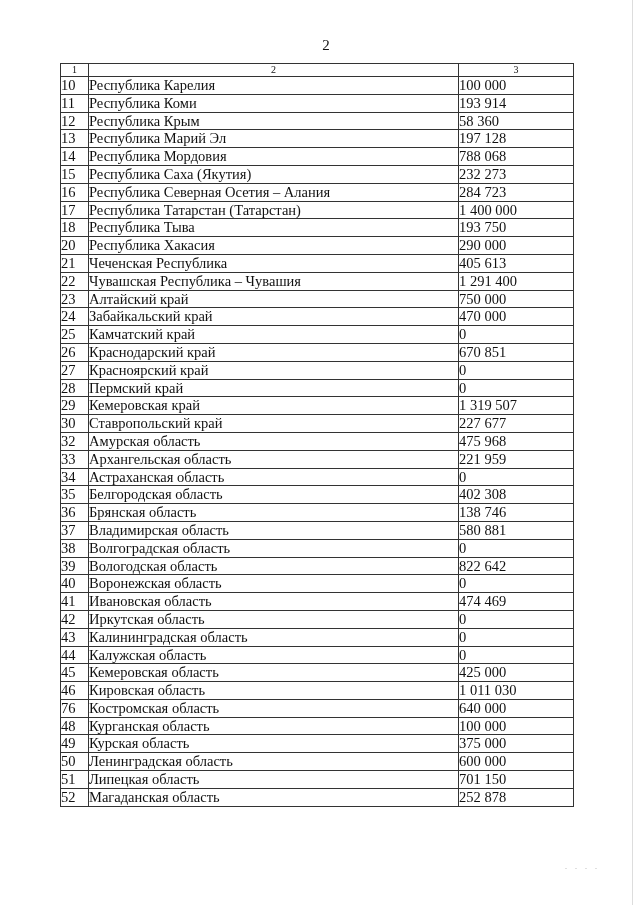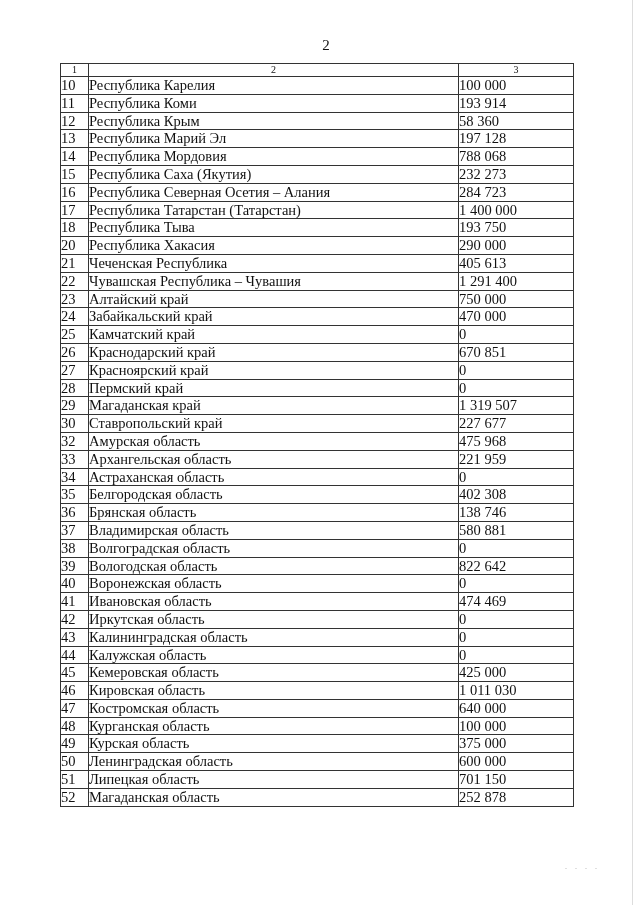--- a/index.html
+++ b/index.html
@@ -173,21 +173,21 @@
         <td class="name">Красноярский край</td>
         <td class="val">0</td>
       </tr>
       <tr class="row">
         <td class="num">28</td>
         <td class="name">Пермский край</td>
         <td class="val">0</td>
       </tr>
       <tr class="row">
         <td class="num">29</td>
-        <td class="name">Магаданская край</td>
+        <td class="name">Кемеровская край</td>
         <td class="val">1 319 507</td>
       </tr>
       <tr class="row">
         <td class="num">30</td>
         <td class="name">Ставропольский край</td>
         <td class="val">227 677</td>
       </tr>
       <tr class="row">
         <td class="num">32</td>
         <td class="name">Амурская область</td>
@@ -257,21 +257,21 @@
         <td class="num">45</td>
         <td class="name">Кемеровская область</td>
         <td class="val">425 000</td>
       </tr>
       <tr class="row">
         <td class="num">46</td>
         <td class="name">Кировская область</td>
         <td class="val">1 011 030</td>
       </tr>
       <tr class="row">
-        <td class="num">47</td>
+        <td class="num">76</td>
         <td class="name">Костромская область</td>
         <td class="val">640 000</td>
       </tr>
       <tr class="row">
         <td class="num">48</td>
         <td class="name">Курганская область</td>
         <td class="val">100 000</td>
       </tr>
       <tr class="row">
         <td class="num">49</td>

